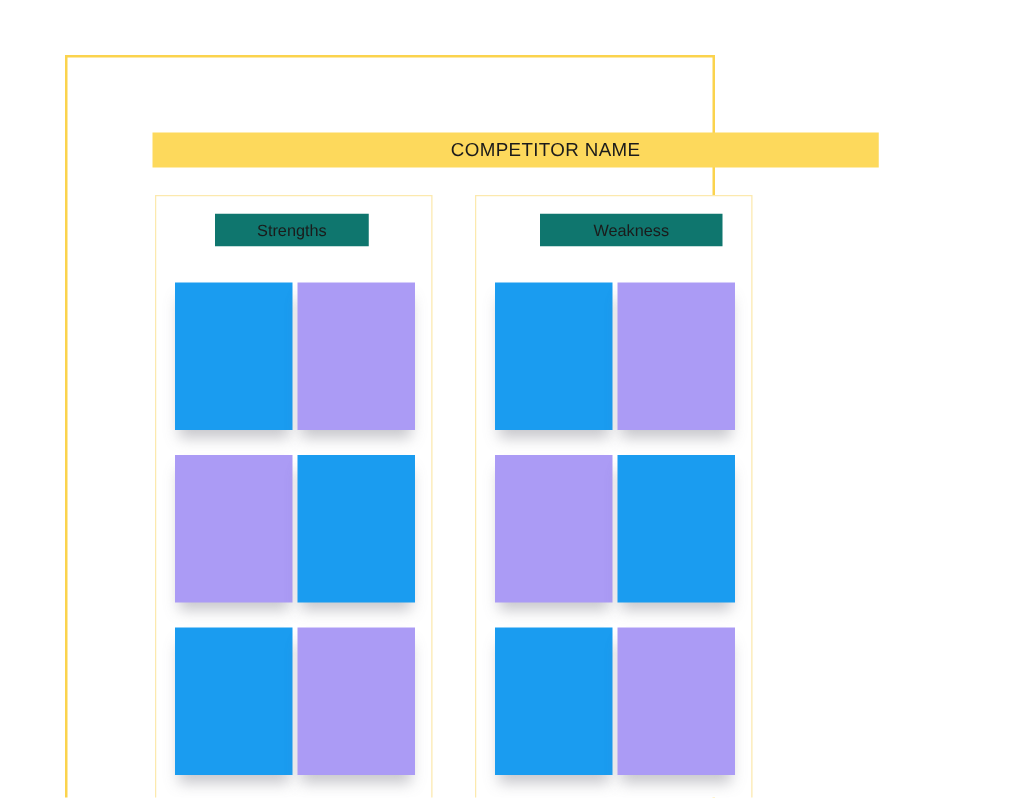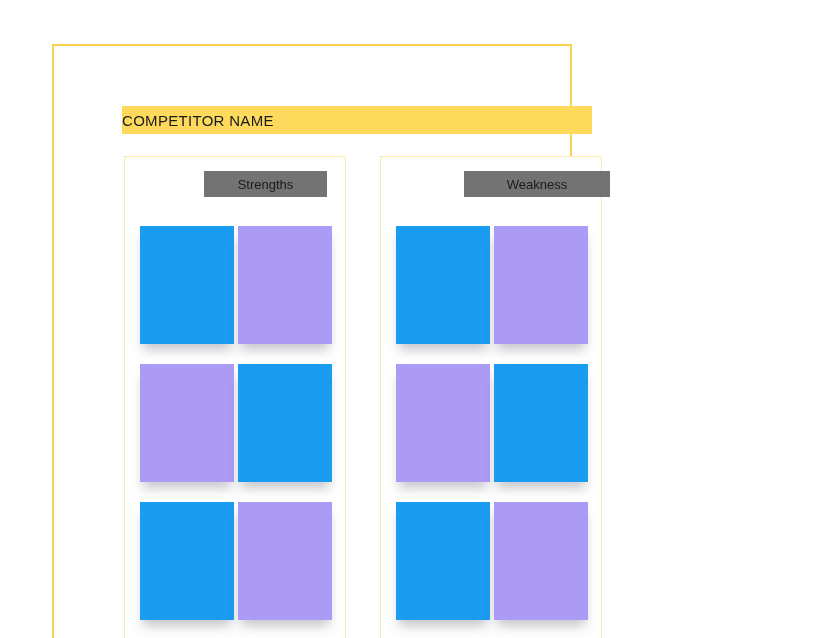--- a/index.html
+++ b/index.html
@@ -27,26 +27,27 @@
     border-bottom: none;
     box-sizing: border-box;
     background: #ffffff;
   }
 
   
   #title-bar {
     position: absolute;
     left: 68px;
     top: 60px;
-    width: 470px;
+    width: 533px;
     height: 28px;
     background: #FDD95C;
     display: flex;
     align-items: center;
-    justify-content: flex-start;
+    justify-content: center;
+    padding-left: 48px;
   }
   #title-bar .title-text {
     font-size: 15px;
     letter-spacing: 0.3px;
     color: #1b1b1b;
     font-family: "Liberation Sans", sans-serif;
     white-space: nowrap;
   }
 
   
@@ -59,28 +60,27 @@
     box-sizing: border-box;
     background: #ffffff;
   }
   #panel-strengths { left: 70px; }
   #panel-weakness  { left: 326px; }
 
   .panel-label {
     position: absolute;
     top: 14px;
     height: 26px;
-    background: #737373;
+    background: #0f766e;
     display: flex;
     align-items: center;
     justify-content: center;
     font-size: 13px;
     color: #1b1b1b;
     white-space: nowrap;
-    margin-left: 32px;
   }
   #panel-strengths .panel-label {
     left: 47px;
     width: 123px;
   }
   #panel-weakness  .panel-label {
     left: 51px;
     width: 146px;
   }
 

